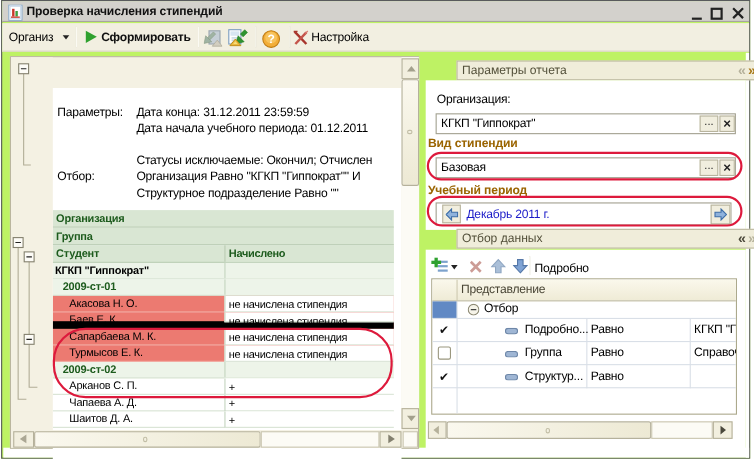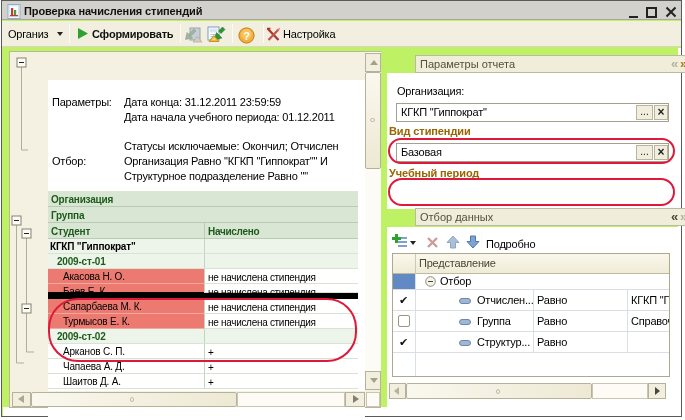--- a/index.html
+++ b/index.html
@@ -177,20 +177,31 @@
     <div class="fbtn" style="left:239px;top:1px;width:17px;height:15px;font-size:10px;line-height:11px">...</div>
     <div class="fbtn" style="left:257px;top:1px;width:14px;height:15px;font-size:12px;line-height:13px;font-weight:bold">×</div>
   </div>
   <div class="lblm" style="left:387px;top:124px">Вид стипендии</div>
   <div class="field" style="left:394px;top:142px;width:273px;height:19px">
     <div class="t11 abs" style="left:4px;top:2px">Базовая</div>
     <div class="fbtn" style="left:239px;top:1px;width:17px;height:15px;font-size:10px;line-height:11px">...</div>
     <div class="fbtn" style="left:257px;top:1px;width:14px;height:15px;font-size:12px;line-height:13px;font-weight:bold">×</div>
   </div>
   <div class="lblm" style="left:387px;top:166px">Учебный период</div>
+  <div class="field" style="left:394px;top:183px;width:269px;height:21px">
+    <div class="fbtn" style="left:5px;top:1px;width:17px;height:17px"></div>
+    <svg class="abs" style="left:8px;top:4px" width="12" height="12" viewBox="0 0 12 12">
+        <path d="M5.5 1 L5.5 4 L11 4 L11 8 L5.5 8 L5.5 11 L0.5 6 Z" fill="#8FB2DC" stroke="#3E6EA8" stroke-width="1"></path>
+      </svg>
+    <div class="abs t11" style="left:27px;top:4px;color:#1A1AC8">Декабрь 2011 г.</div>
+    <div class="fbtn" style="left:249px;top:1px;width:18px;height:18px"></div>
+    <svg class="abs" style="left:252px;top:4px" width="12" height="12" viewBox="0 0 12 12">
+        <path d="M6.5 1 L6.5 4 L1 4 L1 8 L6.5 8 L6.5 11 L11.5 6 Z" fill="#8FB2DC" stroke="#3E6EA8" stroke-width="1"></path>
+      </svg>
+  </div>
 
   <div class="phead" style="top:207px">Отбор данных
     <span class="abs" style="left:255px;top:0px;font-weight:bold;color:#4B483A;font-size:13px">«</span>
     <span class="abs" style="left:264px;top:0px;font-weight:bold;color:#B5B19B;font-size:13px">»</span>
     <span class="tri" style="left:278px;top:7px;border-left:4px solid transparent;border-right:4px solid transparent;border-top:5px solid #222"></span>
   </div>
   <div class="abs" style="left:385px;top:226px;width:291px;height:188px;background:#fff"></div>
 
   <svg class="abs" style="left:390px;top:233px" width="16" height="16" viewBox="0 0 16 16">
     <rect x="6" y="3" width="9" height="2" fill="#7DA2CC"></rect>
@@ -227,21 +238,21 @@
           <circle cx="5.5" cy="5.5" r="4.8" fill="#F6F4E9" stroke="#8E8B76"></circle>
           <line x1="3" y1="5.5" x2="8" y2="5.5" stroke="#444"></line>
         </svg>
       <div class="t11 abs" style="left:47px;top:1px">Отбор</div>
     </div>
     <div class="abs" style="left:0;top:37px;width:276px;height:20px;border-bottom:1px solid #D9DFE7">
       <div class="chk abs" style="left:6px;top:3px">✔</div>
       <svg class="abs" style="left:66px;top:7px" width="12" height="6" viewBox="0 0 12 6">
           <rect x="0.5" y="0.5" width="11" height="5" rx="2.5" fill="#9FB6D4" stroke="#6E87A8"></rect>
         </svg>
-      <div class="t11 abs" style="left:84px;top:3px">Отчислен...</div>
+      <div class="t11 abs" style="left:84px;top:3px">Подробно...</div>
       <div class="t11 abs" style="left:144px;top:3px">Равно</div>
       <div class="t11 abs" style="left:238px;top:3px">КГКП "Г</div>
     </div>
     <div class="abs" style="left:0;top:58px;width:276px;height:20px;border-bottom:1px solid #D9DFE7">
       <div class="abs" style="left:5px;top:3px;width:12px;height:12px;background:#fff;border:1px solid #9a977e;border-radius:2px"></div>
       <svg class="abs" style="left:66px;top:7px" width="12" height="6" viewBox="0 0 12 6">
           <rect x="0.5" y="0.5" width="11" height="5" rx="2.5" fill="#9FB6D4" stroke="#6E87A8"></rect>
         </svg>
       <div class="t11 abs" style="left:84px;top:3px">Группа</div>
       <div class="t11 abs" style="left:144px;top:3px">Равно</div>

